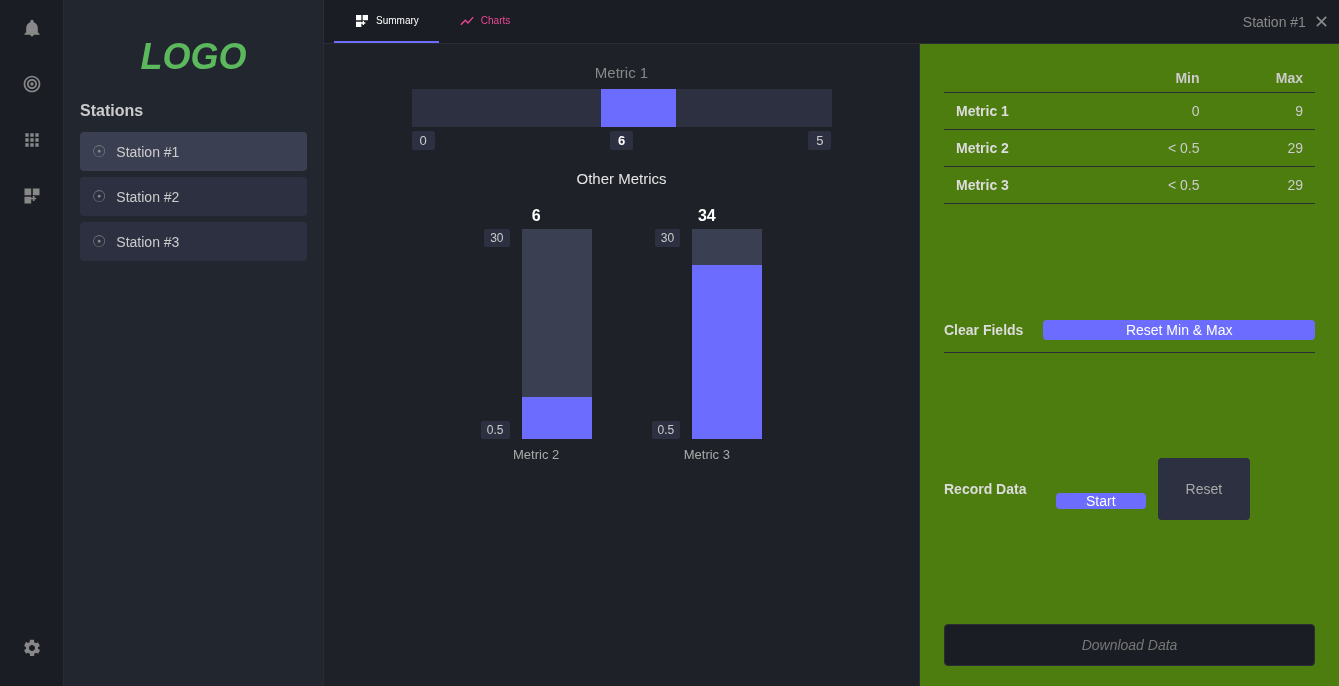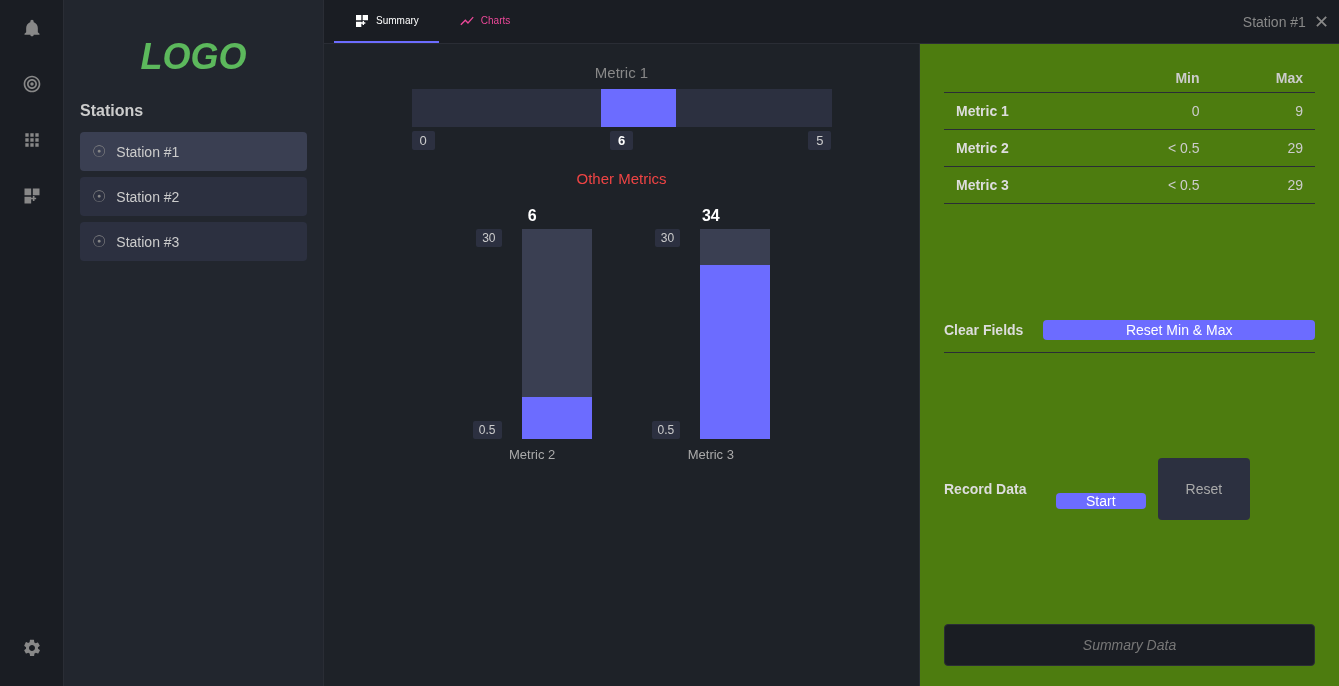--- a/index.html
+++ b/index.html
@@ -204,21 +204,21 @@
       color: #ccc;
       border-radius: 2px;
     }
     .metric1-label.center {
       font-weight: bold;
       color: #fff;
     }
 
     
     .other-metrics-title {
-      color: #ef4444;
+      color: #e5e5e5;
       font-size: 15px;
       text-align: center;
     }
     .other-metrics-charts {
       display: flex;
       gap: 60px;
       justify-content: center;
       align-items: flex-end;
     }
     .vertical-chart {
@@ -228,21 +228,21 @@
       gap: 4px;
     }
     .vc-value {
       font-size: 16px;
       font-weight: bold;
       color: #fff;
     }
     .vc-bar-container {
       display: flex;
       align-items: flex-end;
-      gap: 16px;
+      gap: 8px;
     }
     .vc-scale-labels {
       display: flex;
       flex-direction: column;
       justify-content: space-between;
       height: 210px;
       margin-right: 4px;
       align-items: flex-end;
     }
     .vc-scale-label {
@@ -554,16 +554,16 @@
         <button class="reset-btn">Reset Min &amp; Max</button>
       </div>
 
 
       <div class="record-data-row">
         <span class="record-label">Record Data</span>
         <button class="start-btn">Start</button>
         <button class="reset-small-btn">Reset</button>
       </div>
 
-      <button class="download-btn">Summary Data</button>
+      <button class="download-btn">Download Data</button>
     </div>
   </div>
 </div>
 
 </body></html>

